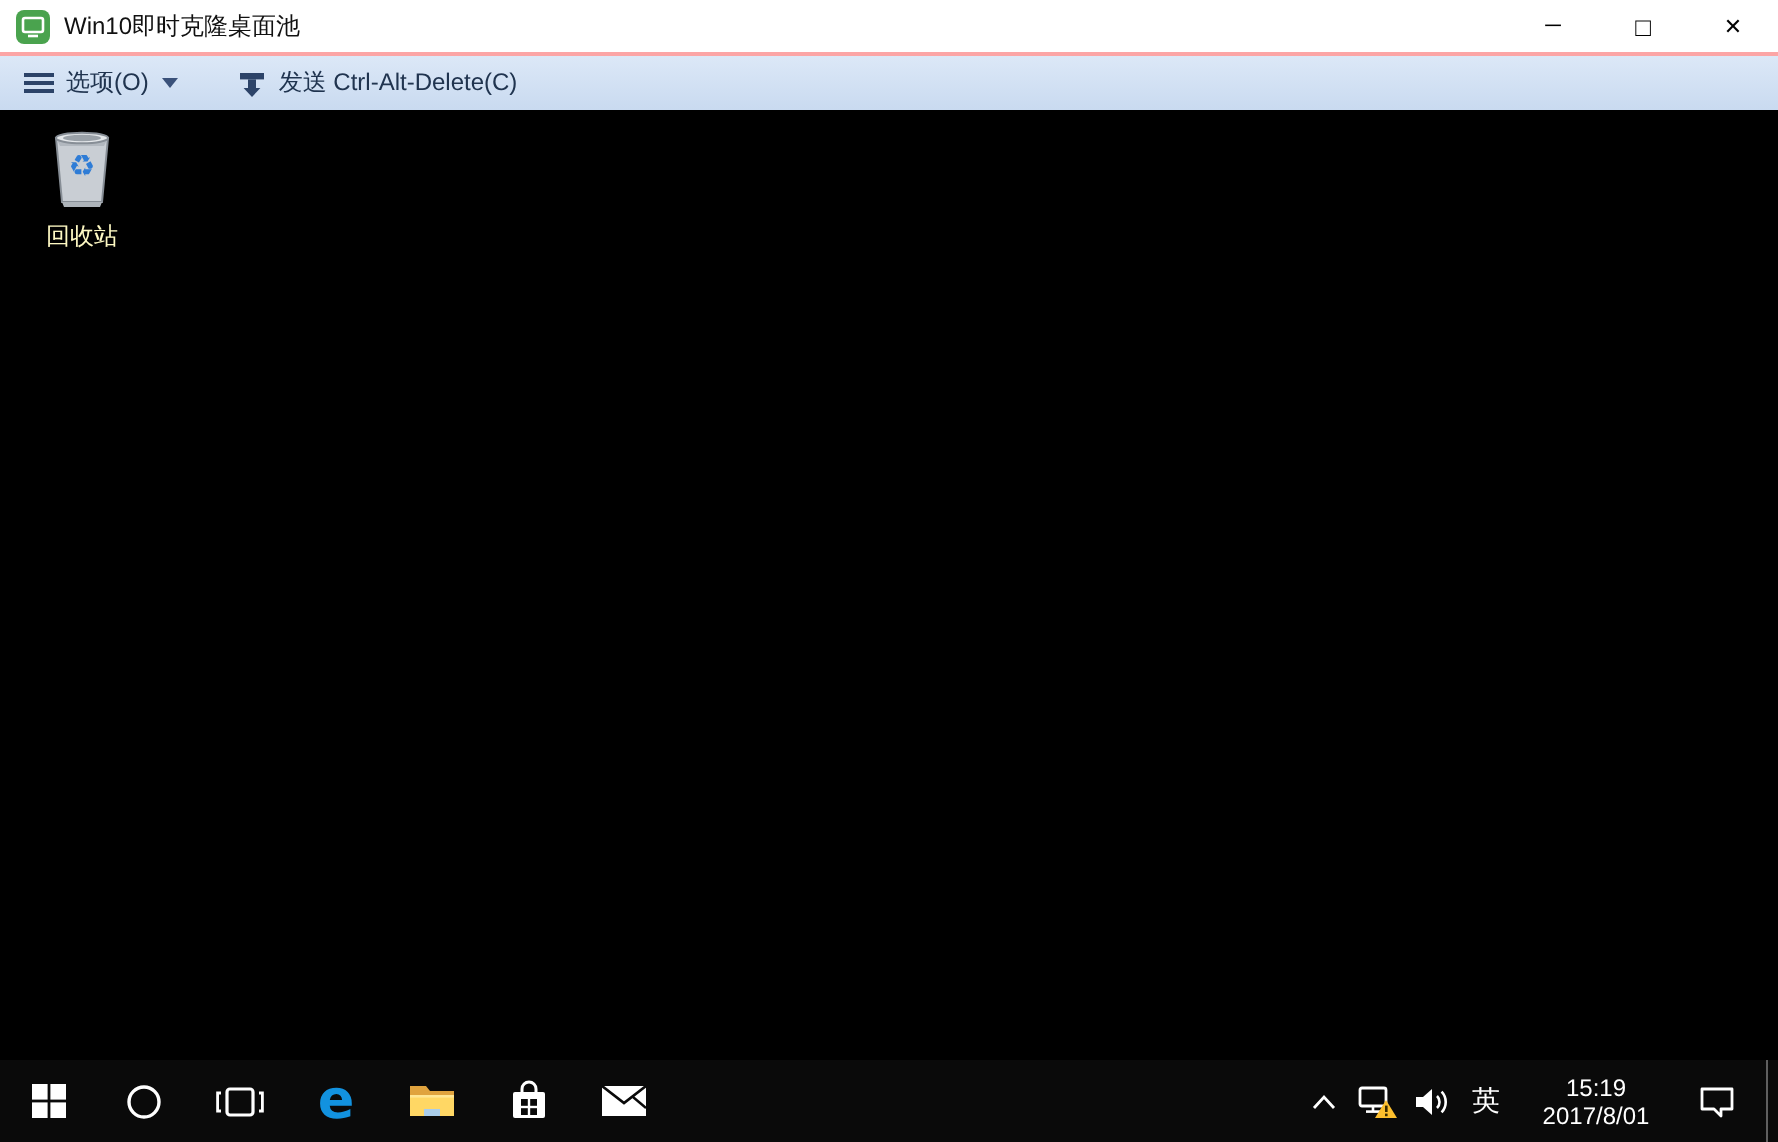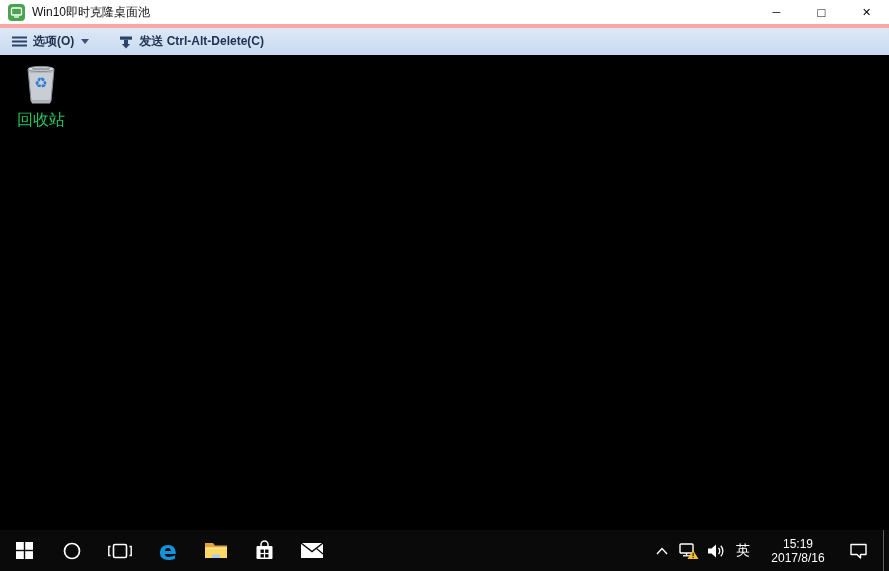--- a/index.html
+++ b/index.html
@@ -1,39 +1,39 @@
 <!DOCTYPE html>
 <html><head>
 <meta charset="utf-8">
 <style>
   * { margin:0; padding:0; box-sizing:border-box; }
   html,body { width:889px; height:571px; overflow:hidden; }
   body { font-family:"Liberation Sans","DejaVu Sans",sans-serif; }
   .window { width:889px; height:571px; display:flex; flex-direction:column; background:#000; }
 
   
-  .titlebar { height:28px; background:#ffffff; display:flex; align-items:center; flex:0 0 auto; border-bottom:4px solid #fca5a5; }
+  .titlebar { height:28px; background:#ffffff; display:flex; align-items:center; flex:0 0 auto; border-bottom:2px solid #fca5a5; }
   .app-icon { width:17px; height:17px; margin-left:8px; border-radius:4px; background:#4aa34e; display:flex; align-items:center; justify-content:center; flex:0 0 auto; }
   .app-icon svg { display:block; }
   .titlebar-title { font-size:12px; color:#111; margin-left:7px; flex:1 1 auto; white-space:nowrap; }
   .caption-buttons { display:flex; height:100%; flex:0 0 auto; }
   .caption-btn { width:45px; height:100%; display:flex; align-items:center; justify-content:center; font-size:11px; color:#000; cursor:default; }
   .caption-btn.max { font-size:13px; }
 
   
   .toolbar { height:27px; flex:0 0 auto; background:linear-gradient(#dce8f7,#c9daf0); display:flex; align-items:center; padding-left:7px; color:#20344f; font-size:12px; }
-  .tool-btn { display:flex; align-items:center; height:23px; padding:0 5px; white-space:nowrap;font-weight:bold; }
+  .tool-btn { display:flex; align-items:center; height:23px; padding:0 5px; white-space:nowrap; }
   .tool-btn .glyph { display:flex; align-items:center; margin-right:6px; }
   .caret { width:0; height:0; border-left:4px solid transparent; border-right:4px solid transparent; border-top:5px solid #3a517a; margin-left:7px; }
   .tool-gap { width:10px; }
 
   
   .desktop { flex:1 1 auto; background:#000; position:relative; }
   .desktop-icon { position:absolute; left:10px; top:6px; width:62px; display:flex; flex-direction:column; align-items:center; }
-  .desktop-icon .icon-label { margin-top:4px; font-size:16px; color:#22c55e; text-shadow:1px 1px 2px #000; }
+  .desktop-icon .icon-label { margin-top:4px; font-size:12px; color:#fef9c3; text-shadow:1px 1px 2px #000; }
   .bin-symbol { font-size:15px; fill:#2e7cd6; }
 
   
   .taskbar { height:41px; flex:0 0 auto; background:#0a0a0a; display:flex; align-items:stretch; }
   .task-left { display:flex; flex:1 1 auto; }
   .task-btn { width:48px; display:flex; align-items:center; justify-content:center; }
   .edge-e { font-family:"DejaVu Sans",sans-serif; font-weight:bold; font-size:27px; color:#1292df; line-height:1; }
   .task-tray { display:flex; align-items:center; flex:0 0 auto; }
   .tray-btn { display:flex; align-items:center; justify-content:center; height:100%; }
   .tray-lang { color:#fff; font-size:14px; width:28px; text-align:center; }
@@ -172,21 +172,21 @@
       <div class="tray-btn" style="width:27px">
         <svg width="18" height="16" viewBox="0 0 18 16">
           <polygon points="1,5.5 4.5,5.5 9,1.5 9,14.5 4.5,10.5 1,10.5" fill="#fff"></polygon>
           <path d="M11.5 5 a4.2 4.2 0 0 1 0 6" fill="none" stroke="#fff" stroke-width="1.3"></path>
           <path d="M13.8 2.8 a7.6 7.6 0 0 1 0 10.4" fill="none" stroke="#fff" stroke-width="1.3"></path>
         </svg>
       </div>
       <div class="tray-btn tray-lang">英</div>
       <div class="tray-clock">
         <div>15:19</div>
-        <div>2017/8/16</div>
+        <div>2017/8/01</div>
       </div>
       <div class="tray-btn" style="width:38px">
         <svg width="19" height="18" viewBox="0 0 19 18">
           <path d="M2 2.5 H17 V12.5 H11.5 V16 L8 12.5 H2 Z" fill="none" stroke="#fff" stroke-width="1.4" stroke-linejoin="round"></path>
         </svg>
       </div>
       <div class="tray-sep"></div>
       <div class="show-desktop"></div>
     </div>
   </div>

